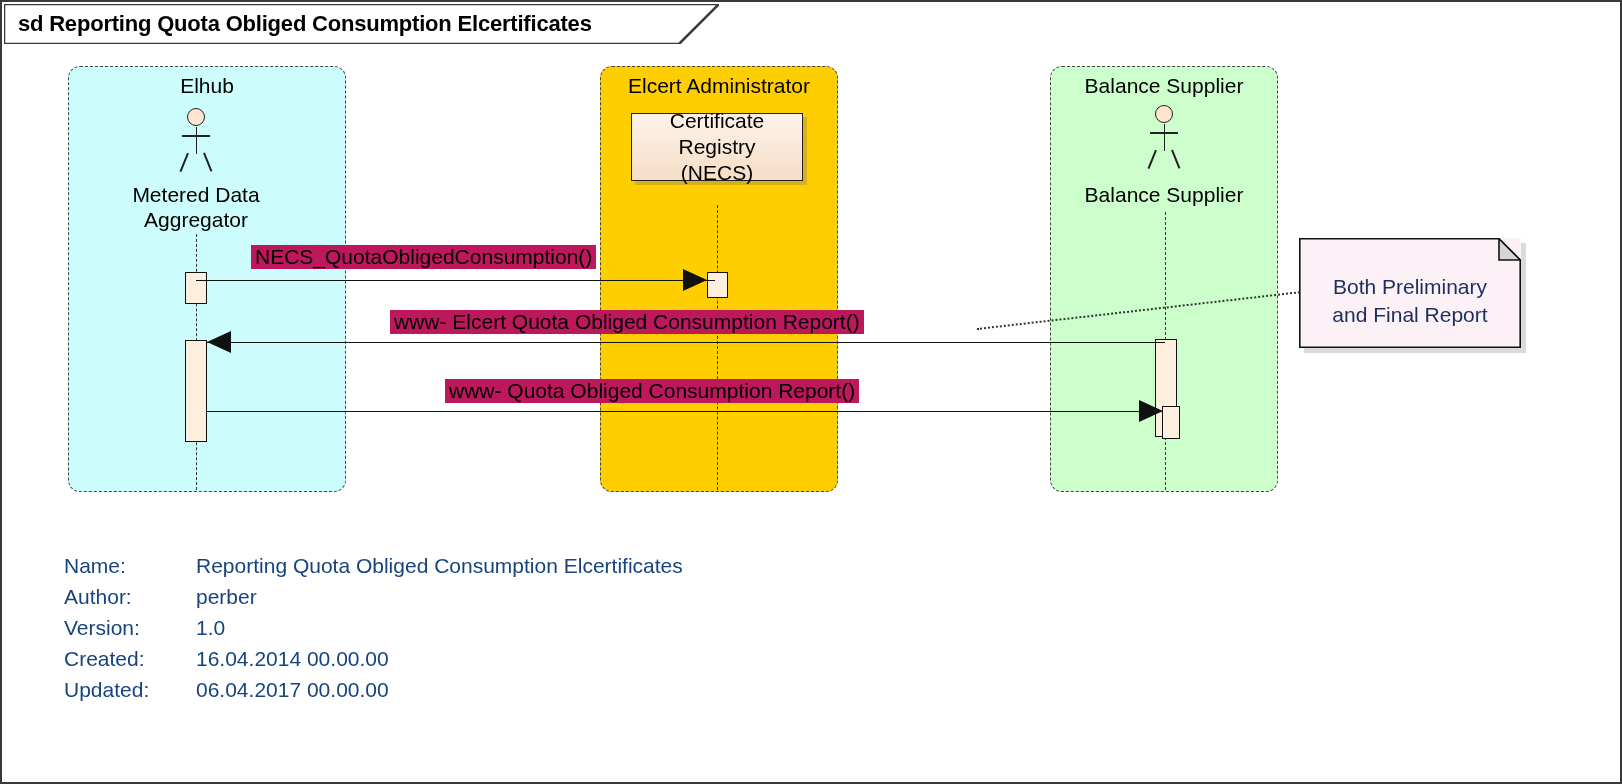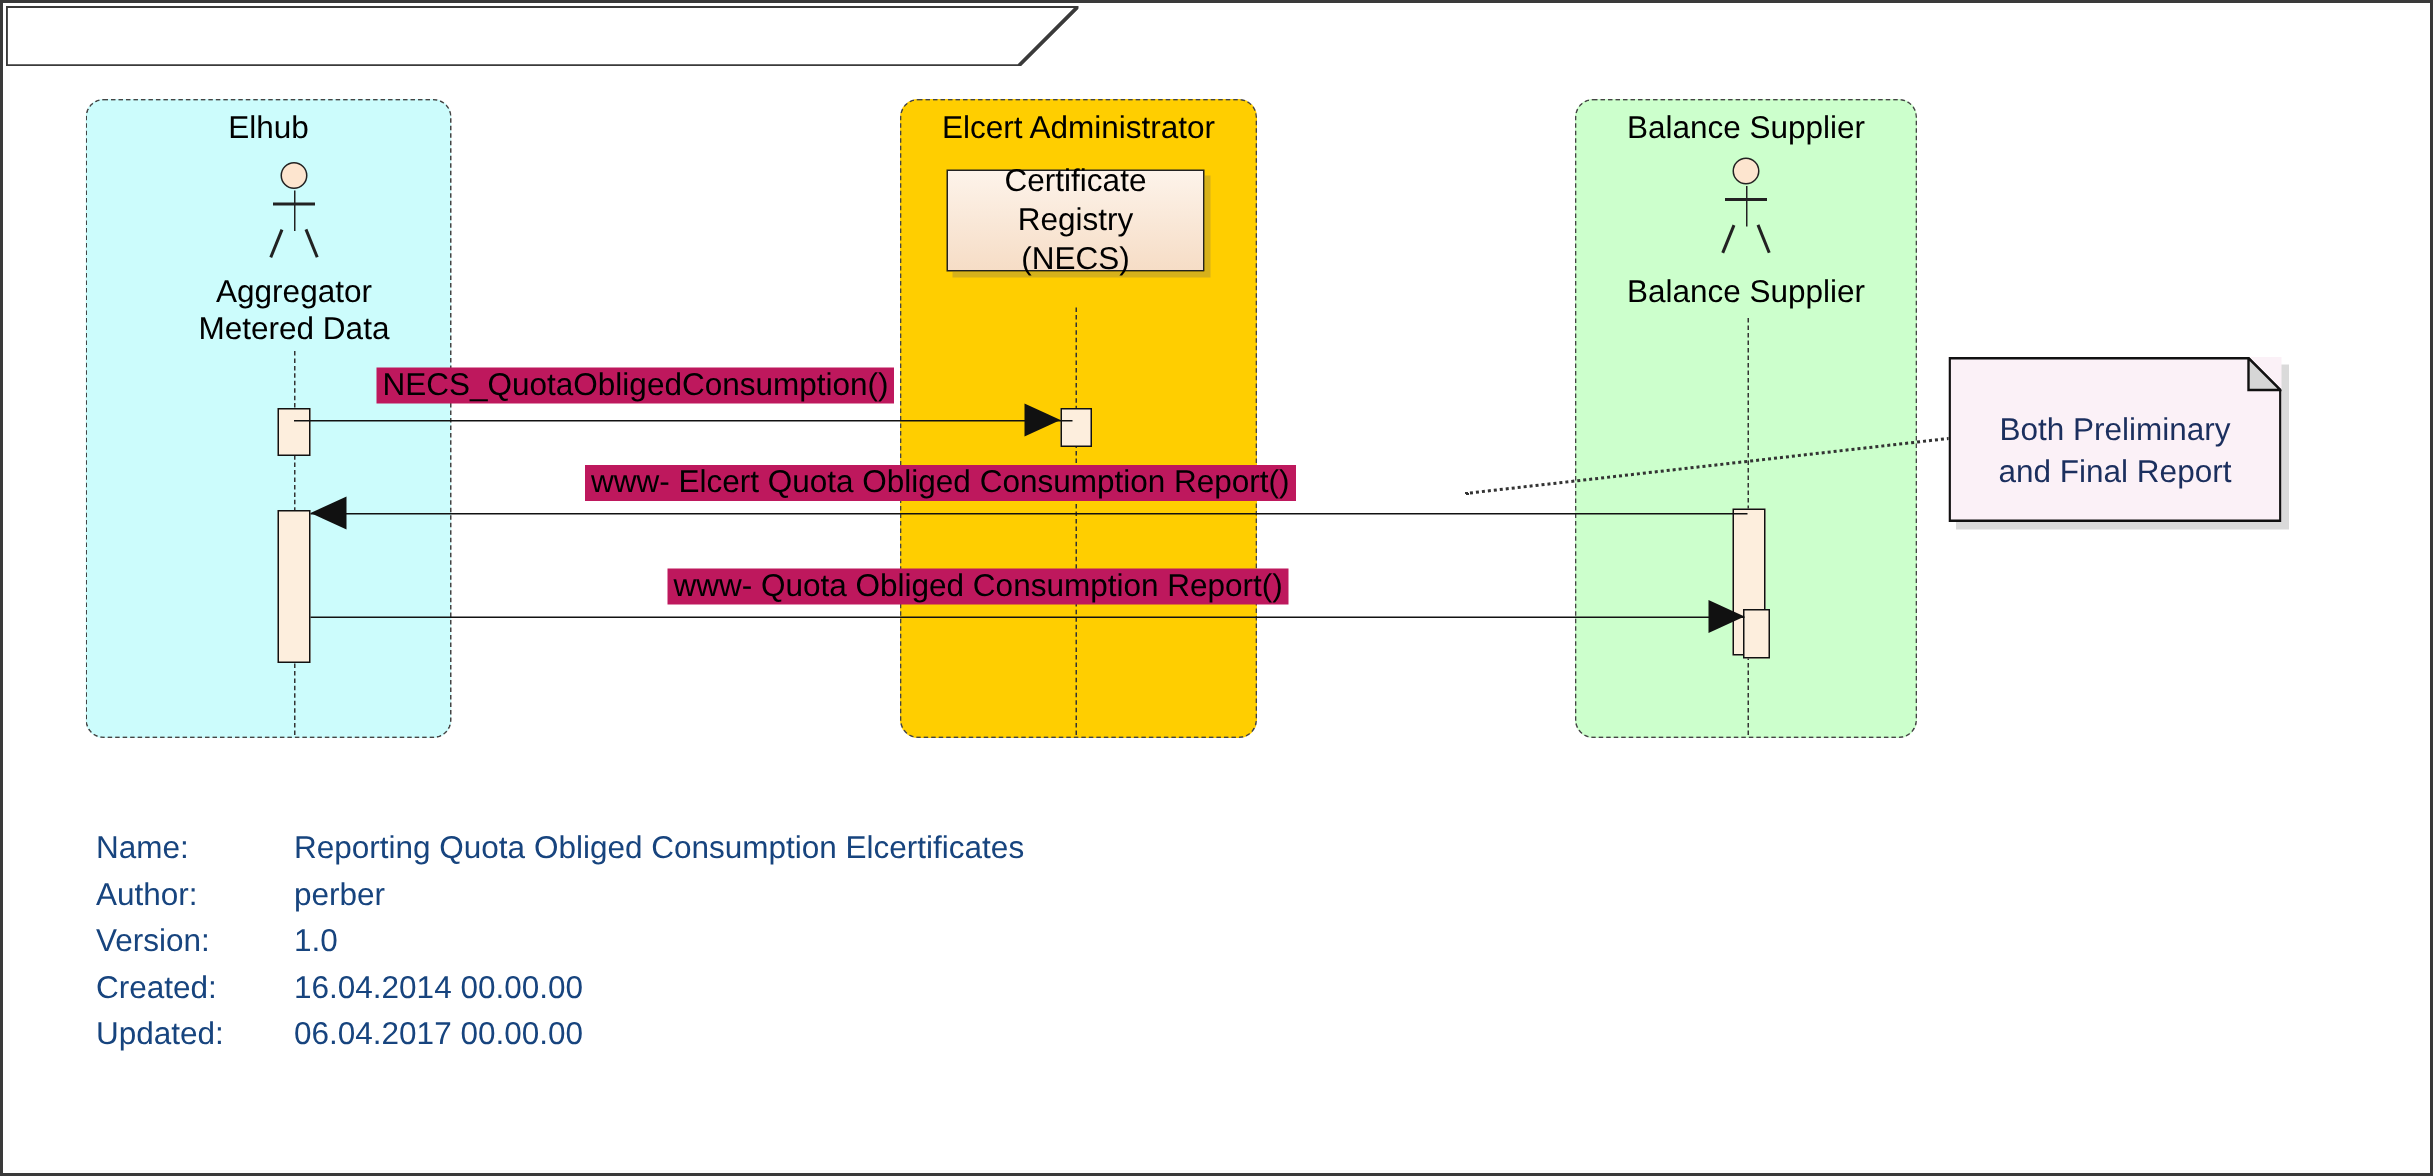--- a/index.html
+++ b/index.html
@@ -11,21 +11,21 @@
   
   .frame-tab{position:absolute;left:2px;top:2px;height:40px;width:715px;
              background:#fff;box-sizing:border-box;}
   .frame-tab .tab-shape{position:absolute;left:0;top:0;width:715px;height:40px;}
   .frame-title{position:absolute;left:14px;top:7px;font-size:22px;font-weight:bold;
                color:#000;white-space:nowrap;letter-spacing:-0.2px;}
 
   
   .partition{position:absolute;box-sizing:border-box;border:1.6px dashed #444;
              border-radius:12px;}
-  .part-elhub{left:55px;top:64px;width:244px;height:426px;background:#ccfcfc;}
+  .part-elhub{left:66px;top:64px;width:278px;height:426px;background:#ccfcfc;}
   .part-elcert{left:598px;top:64px;width:238px;height:426px;background:#ffce00;}
   .part-bs{left:1048px;top:64px;width:228px;height:426px;background:#ccffcc;}
 
   .part-title{position:absolute;top:7px;left:0;width:100%;text-align:center;
               font-size:21px;color:#000;white-space:nowrap;}
 
   
   .actor{position:absolute;width:44px;height:66px;}
   .actor .head{position:absolute;left:13px;top:0;width:18px;height:18px;border-radius:50%;
                background:#fde5cf;border:1.3px solid #222;box-sizing:border-box;}
@@ -84,35 +84,36 @@
 </style>
 </head>
 <body>
 
 <div id="canvas">
 
   <div class="frame-tab">
     <svg class="tab-shape" width="715" height="40" viewBox="0 0 715 40">
       <path d="M0,0 L715,0 L675,40 L0,40 Z" fill="#ffffff" stroke="#3a3a3a" stroke-width="2.5"></path>
     </svg>
+    <div class="frame-title">sd Reporting Quota Obliged Consumption Elcertificates</div>
   </div>
 
   <div class="partition part-elhub">
     <div class="part-title">Elhub</div>
   </div>
   <div class="actor" style="left:172px;top:106px;">
     <div class="head"></div>
     <div class="body"></div>
     <div class="arms"></div>
     <div class="legL"></div>
     <div class="legR"></div>
   </div>
   <div class="actor-label" style="left:64px;top:180px;">
+    <div>Metered Data</div>
     <div>Aggregator</div>
-    <div>Metered Data</div>
   </div>
   <div class="lifeline" style="left:194px;top:232px;height:256px;"></div>
   <div class="activation" style="left:183px;top:270px;width:22px;height:32px;"></div>
   <div class="activation" style="left:183px;top:338px;width:22px;height:102px;"></div>
 
   <div class="partition part-elcert">
     <div class="part-title">Elcert Administrator</div>
   </div>
   <div class="regbox">
     <div>

